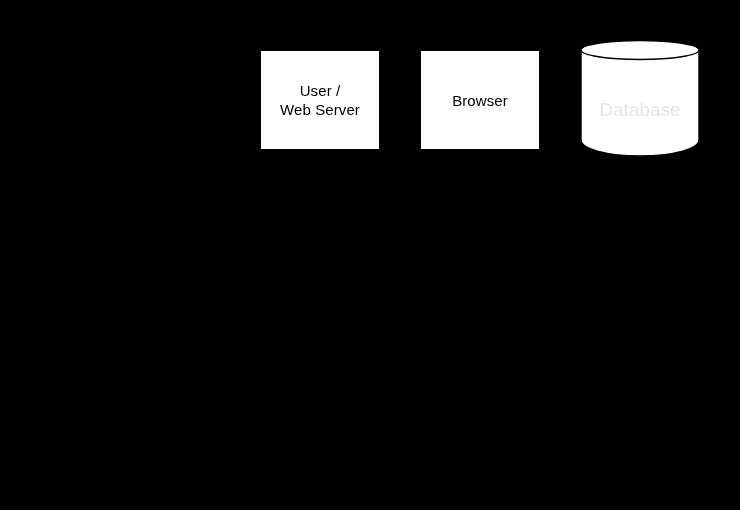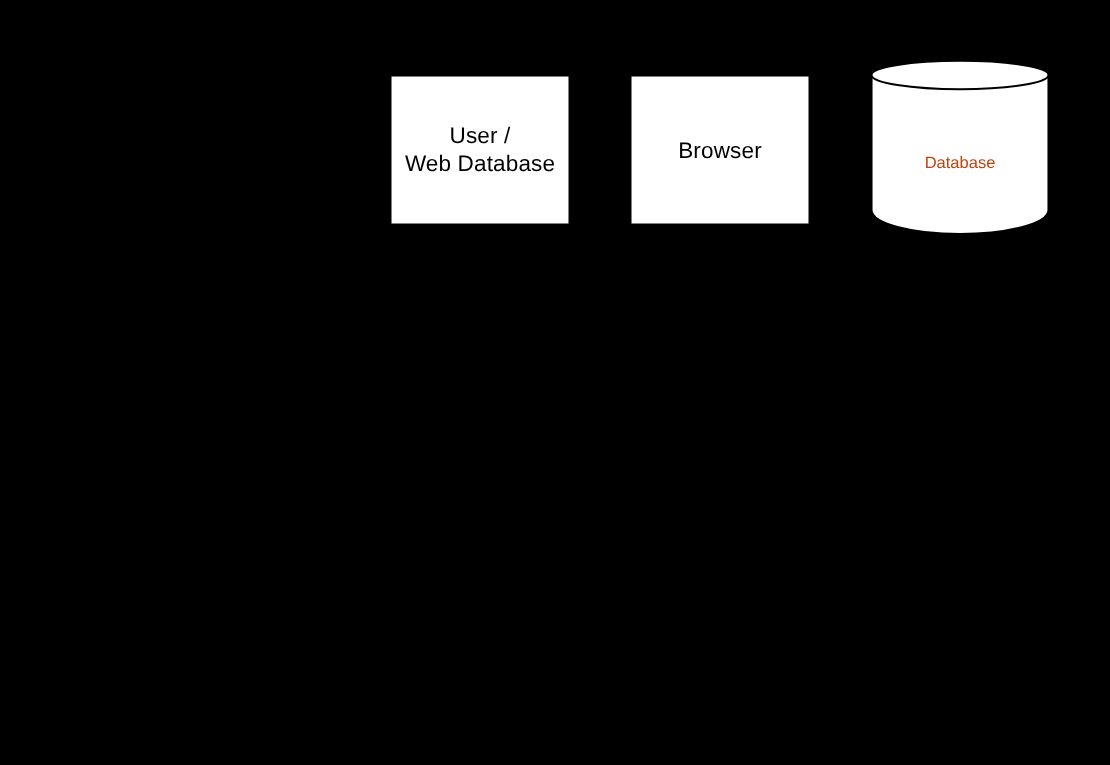--- a/index.html
+++ b/index.html
@@ -47,35 +47,35 @@
   }
   .cyl-svg {
     display: block;
     width: 100%;
     height: 100%;
   }
   .cyl-label {
     position: absolute;
     left: 0;
     right: 0;
-    color: #c2410c;
-    font-size: 11px;
+    color: #e5e5e5;
+    font-size: 19px;
     line-height: 19px;
     text-align: center;
     font-family: "Liberation Sans", sans-serif;
   }
 </style>
 </head>
 <body>
 
 <div id="canvas">
 
   <div class="node box-node" style="left:260px; top:50px; width:120px; height:100px;">
     <span class="node-label">User /
-Web Database</span>
+Web Server</span>
   </div>
 
   <div class="node box-node" style="left:420px; top:50px; width:120px; height:100px;">
     <span class="node-label">Browser</span>
   </div>
 
   <div class="node cyl-node" style="left:580px; top:40px; width:120px; height:116px;">
     <svg class="cyl-svg" viewBox="0 0 120 116" preserveAspectRatio="none">
 
       <path d="M 1 10 L 1 100 A 59 16 0 0 0 119 100 L 119 10 Z" fill="#ffffff" stroke="#000000" stroke-width="1.4"></path>

